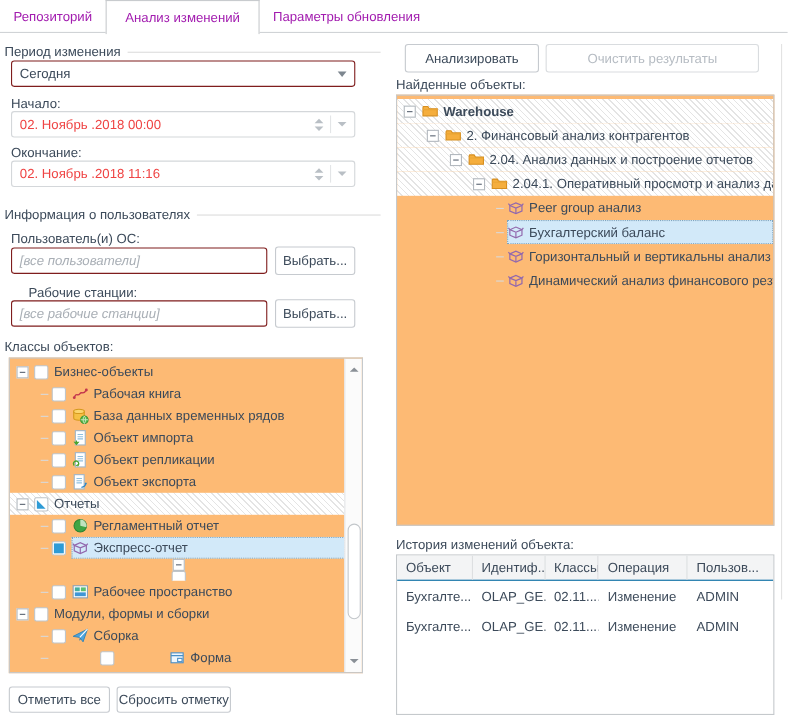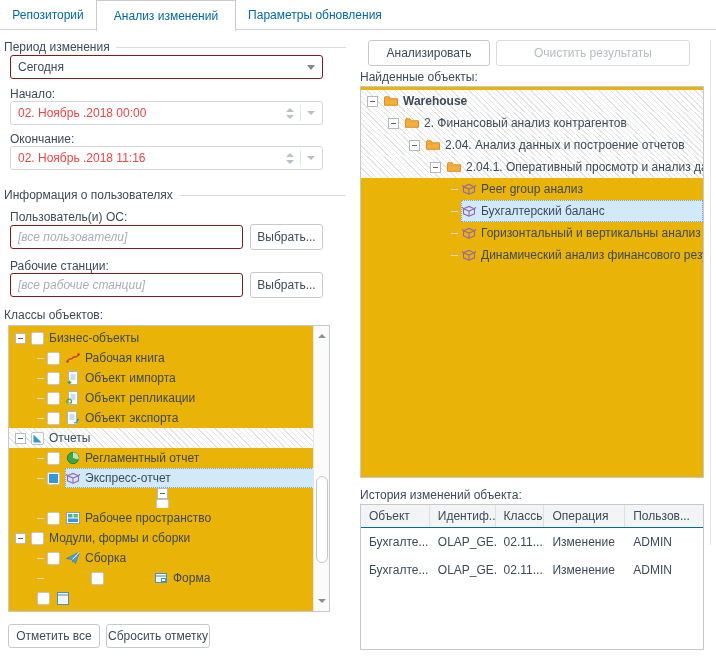--- a/index.html
+++ b/index.html
@@ -2,21 +2,21 @@
 <html><head>
 <meta charset="utf-8">
 <style>
   html,body{margin:0;padding:0;width:716px;height:659px;overflow:hidden;background:#fff;
     font-family:"Liberation Sans","DejaVu Sans",sans-serif;font-size:12px;color:#3c4a5a;}
   .abs{position:absolute;}
   
   #tabbar{left:0;top:0;width:716px;height:30px;display:flex;}
   #tabbar:after{content:"";position:absolute;left:0;right:0;bottom:0;height:1px;background:#d0d3d6;}
   .tab{height:29px;display:flex;align-items:center;justify-content:center;cursor:default;
-    position:relative;color:#0369a1;}
+    position:relative;color:#a21caf;}
   .tab.active{background:#fff;border:1px solid #c8cbce;border-bottom:none;z-index:2;height:30px;}
   
   .group-hdr{display:flex;align-items:center;gap:6px;color:#3c4a5a;}
   .group-hdr .line{flex:1;height:1px;background:#dcdcdc;}
   
   .combo,.txt,.date{border:1px solid #7f1d1d;border-radius:3px;background:#fff;display:flex;
     align-items:center;padding:0 7px;box-sizing:border-box;}
   .combo{height:24px;}
   .combo .arrow{margin-left:auto;width:0;height:0;border-left:4px solid transparent;
     border-right:4px solid transparent;border-top:5px solid #7d868f;}
@@ -24,21 +24,21 @@
   .date .spin{margin-left:auto;display:flex;align-items:center;gap:6px;}
   .date .updown{display:flex;flex-direction:column;gap:3px;}
   .tri-up{width:0;height:0;border-left:4px solid transparent;border-right:4px solid transparent;border-bottom:4px solid #b9bfc5;}
   .tri-dn{width:0;height:0;border-left:4px solid transparent;border-right:4px solid transparent;border-top:4px solid #b9bfc5;}
   .date .sep{width:1px;height:16px;background:#e3e5e7;}
   .txt{height:24px;color:#a8aeb5;font-style:italic;}
   .btn{border:1px solid #c6cacf;border-radius:3px;background:#fff;color:#3c4a5a;
     display:flex;align-items:center;justify-content:center;box-sizing:border-box;cursor:default;}
   .btn.disabled{color:#b6bcc3;border-color:#d9dcdf;}
   
-  .treebox{border:1px solid #c5c9cc;background:#eab308;box-sizing:border-box;overflow:hidden;position:absolute;}
+  .treebox{border:1px solid #c5c9cc;background:#fdba74;box-sizing:border-box;overflow:hidden;position:absolute;}
   .trow{display:flex;align-items:center;overflow:hidden;white-space:nowrap;position:relative;}
   .trow.hatched{background:repeating-linear-gradient(45deg,#fff 0,#fff 3px,#e4e4e4 3px,#e4e4e4 4px);}
   .sel-span{display:flex;align-items:center;flex:1;height:100%;overflow:hidden;}
   .sel-span.selected{background:#d2e9f9;outline:1px dotted #7fa3bd;outline-offset:-1px;}
   .expander{width:11px;height:11px;border:1px solid #b3b9bf;background:#fff;flex:none;
     display:flex;align-items:center;justify-content:center;margin-right:5px;box-sizing:border-box;}
   .expander .minus{width:5px;height:1px;background:#5a6472;}
   .checkbox{width:13px;height:13px;border:1px solid #bfc5ca;border-radius:2px;background:#fff;
     flex:none;margin-right:5px;box-sizing:border-box;position:relative;}
   .checkbox.checked:after{content:"";position:absolute;left:1px;top:1px;right:1px;bottom:1px;background:#2e9bd6;}
@@ -114,21 +114,21 @@
   <span>Информация о пользователях</span>
     <span class="line"></span>
 </div>
 <div class="abs" style="left:10px;top:210px;">Пользователь(и) ОС:</div>
 <div class="abs txt" style="left:10px;top:225px;width:233px;">
   <span>[все пользователи]</span>
 </div>
 <div class="abs btn" style="left:250px;top:224px;width:73px;height:26px;">
   <span>Выбрать...</span>
 </div>
-<div class="abs" style="left:10px;top:259px;">Рабочие станции:</div>
+<div class="abs" style="left:26px;top:259px;">Рабочие станции:</div>
 <div class="abs txt" style="left:10px;top:273px;width:233px;">
   <span>[все рабочие станции]</span>
 </div>
 <div class="abs btn" style="left:250px;top:272px;width:73px;height:26px;">
   <span>Выбрать...</span>
 </div>
 
 <div class="abs" style="left:4px;top:308px;">Классы объектов:</div>
 <div class="treebox" id="class-tree" style="left:8px;top:325px;width:322px;height:287px;">
   <div id="class-rows" style="position:absolute;left:0;top:2px;right:15px;">
@@ -144,20 +144,33 @@
       <div class="trow" style="height: 20px; padding-left: 28px;">
         <span class="connector"></span>
         <span class="checkbox"></span>
         <span class="sel-span">
           <span class="ticon"><svg viewBox="0 0 16 16" fill="none" stroke="#c4374d" stroke-width="1.3">
               <path d="M2.5 11.5C4.5 6 5.5 11 7.5 8C9.5 5 10.5 10 13.5 4.5"></path>
               <circle cx="2.5" cy="11.5" r="1.3" fill="#c4374d" stroke="none"></circle>
               <circle cx="13.5" cy="4.5" r="1.3" fill="#c4374d" stroke="none"></circle>
             </svg></span>
           <span class="tlabel">Рабочая книга</span>
+        </span>
+      </div>
+      <div class="trow" style="height: 20px; padding-left: 28px;">
+        <span class="connector"></span>
+        <span class="checkbox"></span>
+        <span class="sel-span">
+          <span class="ticon"><svg viewBox="0 0 16 16">
+              <path d="M2 4V10C2 11.1 4.2 12 6.8 12C9.4 12 11.6 11.1 11.6 10V4Z" fill="#f6c044" stroke="#d59a1e"></path>
+              <ellipse cx="6.8" cy="4" rx="4.8" ry="1.9" fill="#fbd56e" stroke="#d59a1e"></ellipse>
+              <circle cx="11.7" cy="11.6" r="3.4" fill="#57b847" stroke="#3f9232"></circle>
+              <path d="M8.3 11.6H15.1M11.7 8.2C13.2 9.8 13.2 13.4 11.7 15M11.7 8.2C10.2 9.8 10.2 13.4 11.7 15" stroke="#cdebc8" fill="none" stroke-width=".8"></path>
+            </svg></span>
+          <span class="tlabel">База данных временных рядов</span>
         </span>
       </div>
       <div class="trow" style="height: 20px; padding-left: 28px;">
         <span class="connector"></span>
         <span class="checkbox"></span>
         <span class="sel-span">
           <span class="ticon"><svg viewBox="0 0 16 16">
               <rect x="3.5" y="1.5" width="9" height="13" fill="#fff" stroke="#9fb6c9"></rect>
               <path d="M5.5 5H10.5M5.5 7H10.5M5.5 9H10.5" stroke="#8fc0e0" fill="none"></path>
               <path d="M4.5 10.5V13.5M2.8 12L4.5 14L6.2 12Z" fill="#4aa42e" stroke="#4aa42e"></path>

